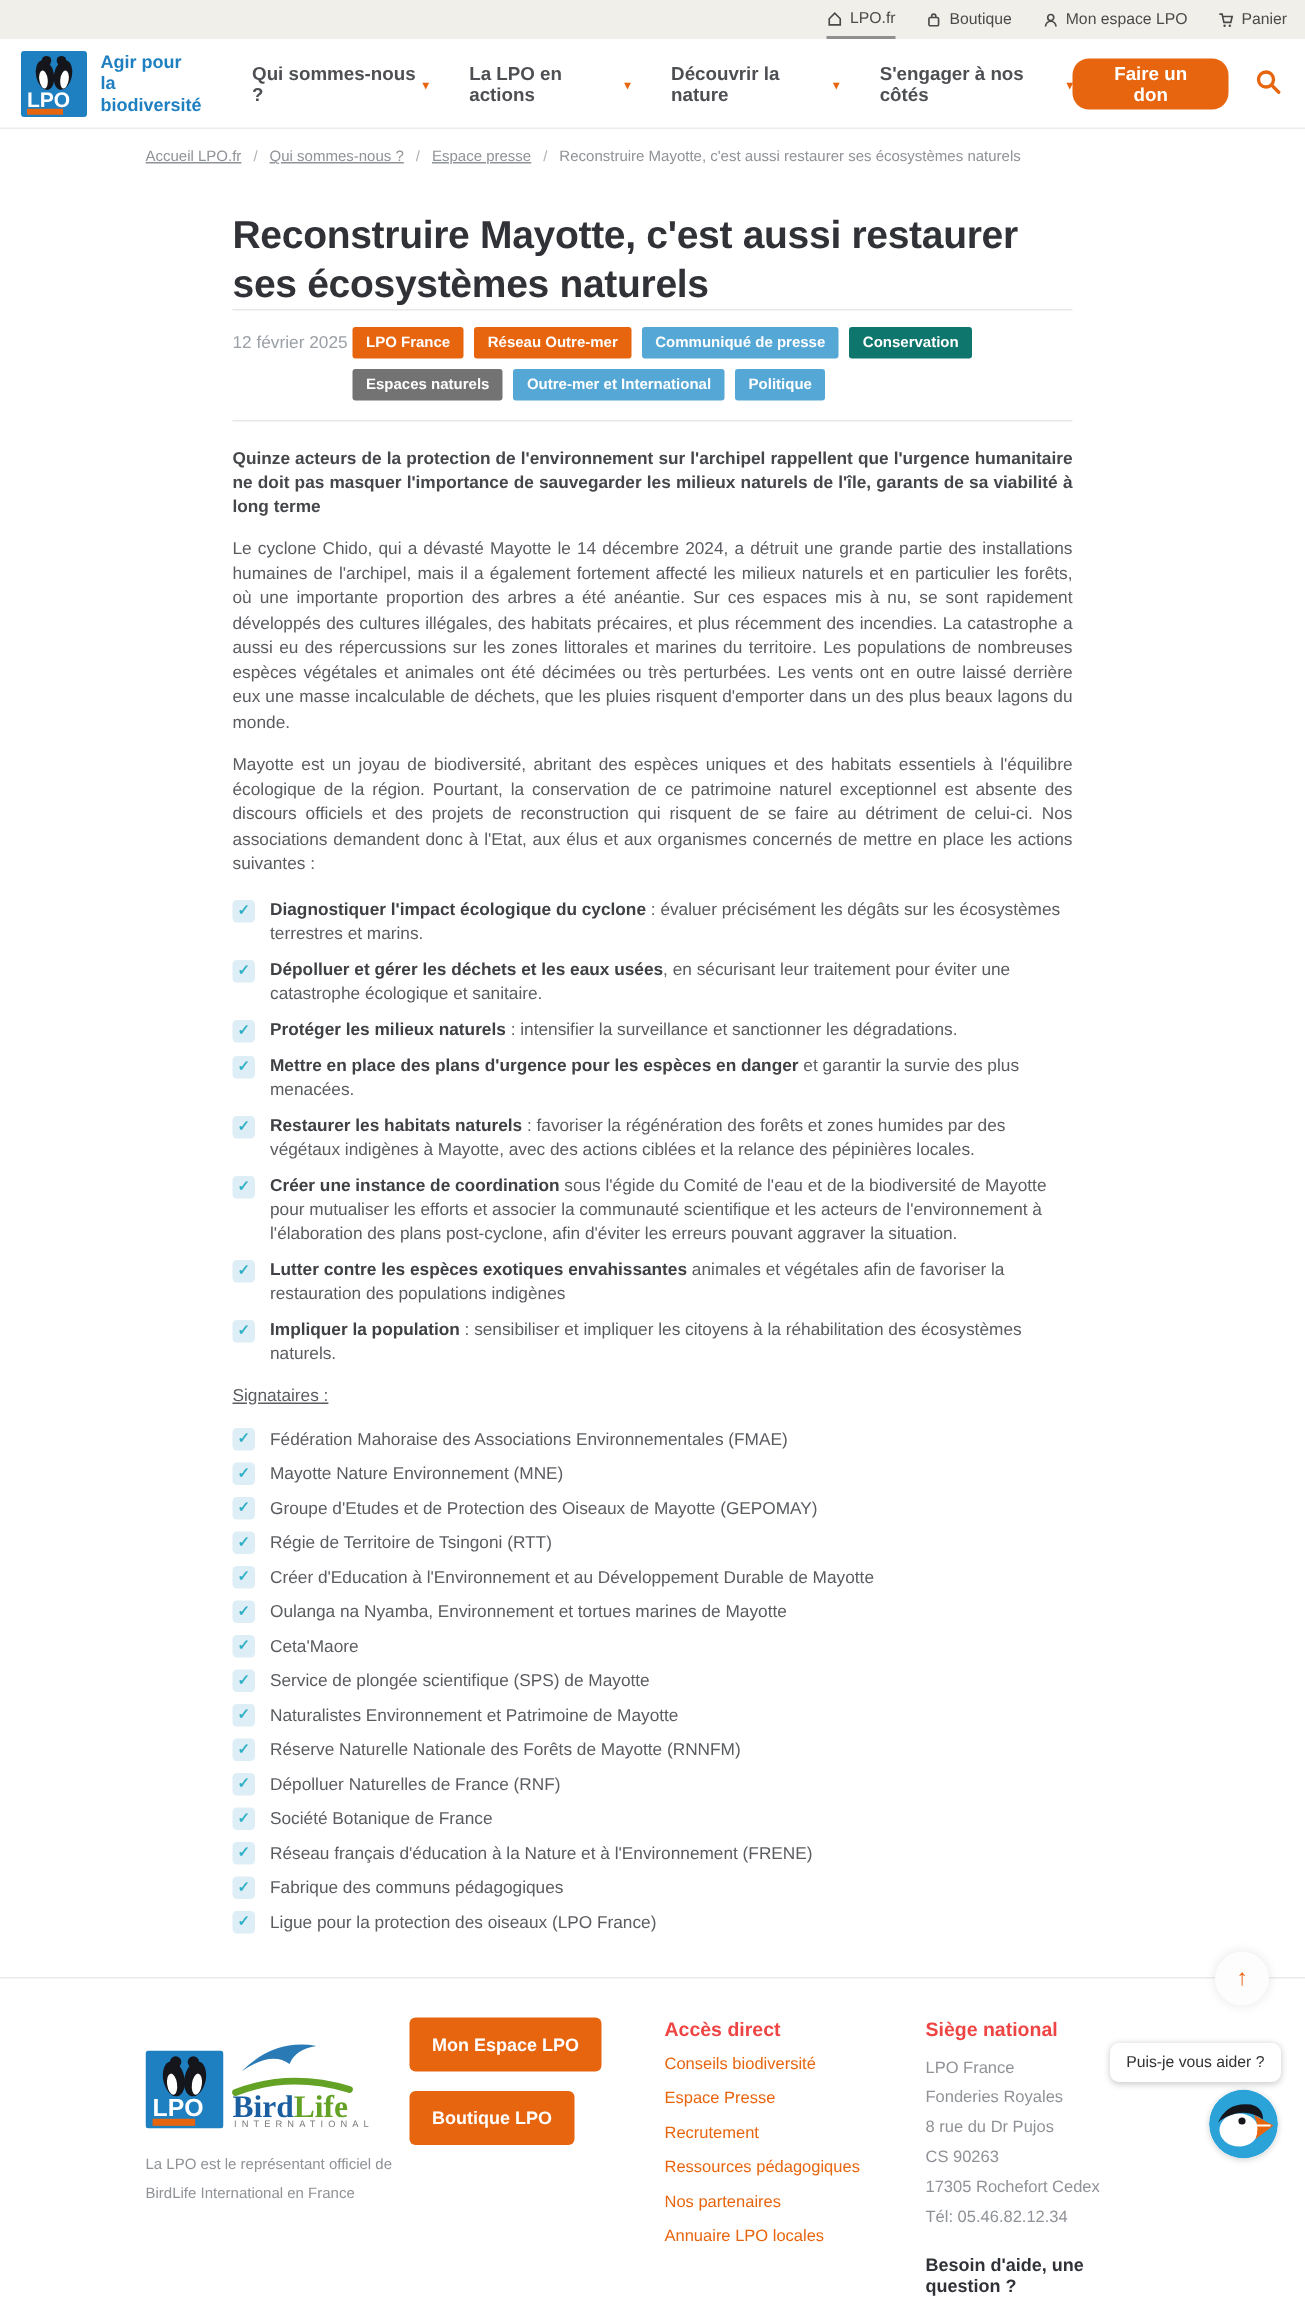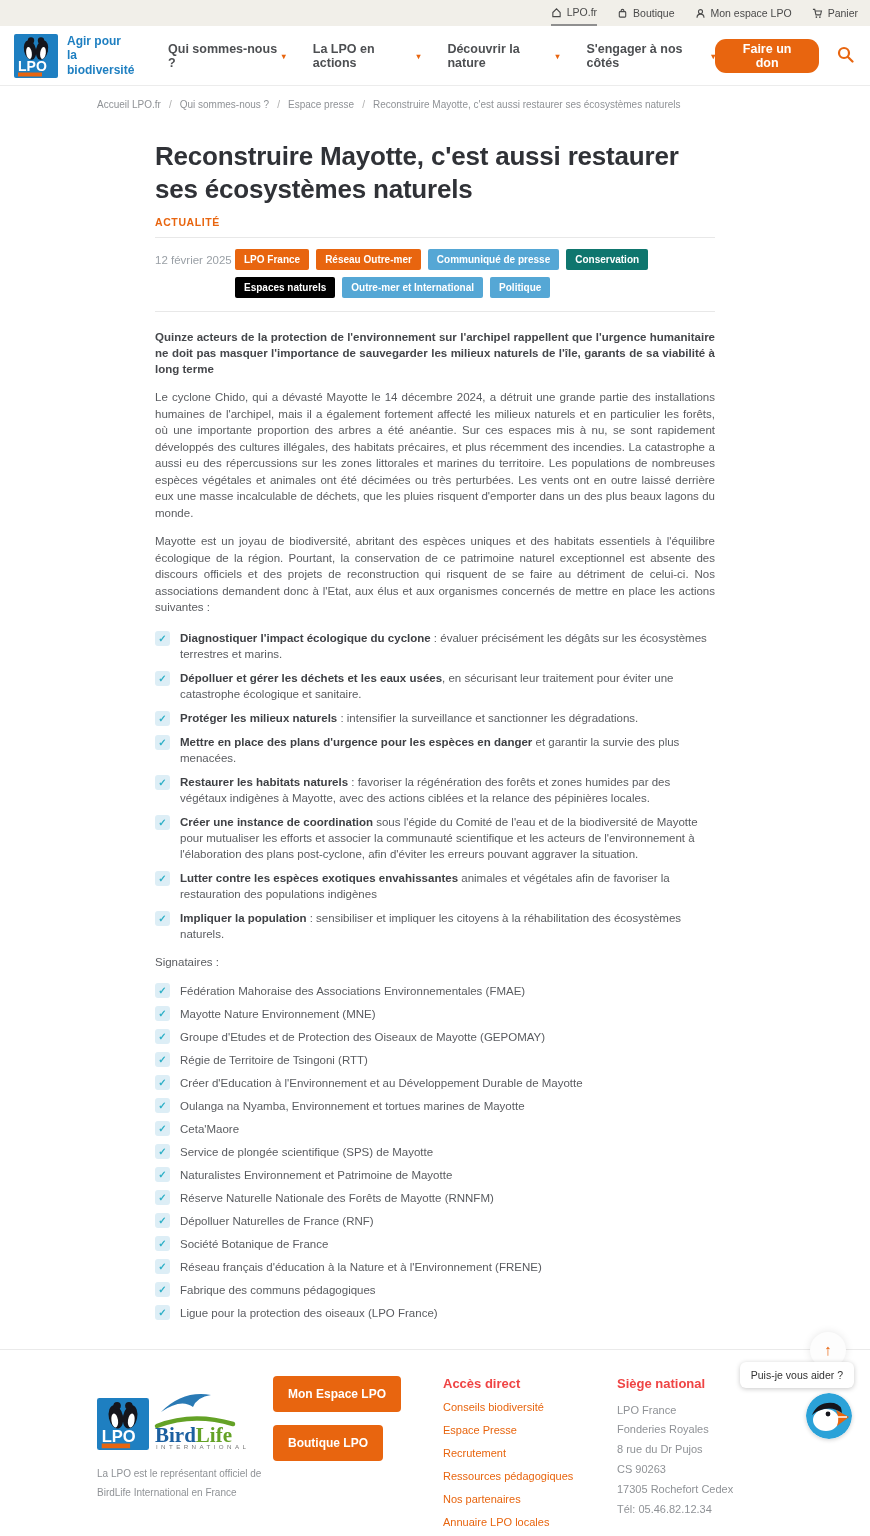--- a/index.html
+++ b/index.html
@@ -23,21 +23,21 @@
   .tagline { color:#1e7fc1; font-weight:bold; font-size:12px; line-height:1.2; margin-left:9px; }
   .main-nav { display:flex; gap:27px; margin-left:26px; }
   .nav-item { font-size:12.5px; font-weight:bold; color:#4d4f52; display:flex; align-items:center; gap:4px; cursor:pointer; }
   .chev { color:#e8650f; font-size:8px; line-height:1; margin-top:2px; }
   .donate-btn { margin-left:auto; background:#e8650f; color:#fff; border:none; font-weight:bold; font-family:inherit;
     font-size:12.5px; padding:3px 17px; border-radius:11px; cursor:pointer; }
   .search-btn { background:none; border:none; margin-left:16px; cursor:pointer; padding:2px; }
 
   
   .breadcrumb { padding:13px 0 10px; font-size:10px; color:#8f9296; display:flex; gap:8px; flex-wrap:wrap; align-items:center; }
-  .crumb-link { color:#8f9296; cursor:pointer; }
+  .crumb-link { color:#8f9296; text-decoration:underline; cursor:pointer; }
   .crumb-sep { color:#b0b0b0; }
 
   
   .article-inner { padding:0 58px; }
   h1.page-title { font-size:26px; line-height:1.27; font-weight:bold; color:#303237; margin-top:20px; letter-spacing:-0.2px; }
   .category { color:#e8650f; font-size:10.5px; font-weight:bold; letter-spacing:0.6px; margin:10px 0 9px; }
   .divider { border-top:1px solid #e8e8e8; }
   .meta { display:flex; padding:11px 0 13px; }
   .date { width:80px; flex:0 0 80px; font-size:11.5px; color:#9aa0a6; padding-top:5px; }
   .tags { display:flex; flex-wrap:wrap; gap:7px; flex:1; }
@@ -46,21 +46,21 @@
   .content { margin-top:17px; }
   .intro { font-weight:bold; color:#45474b; font-size:11.5px; line-height:16px; text-align:justify; }
   .para { color:#5a5c60; font-size:11.5px; line-height:16.5px; text-align:justify; margin-top:12px; }
 
   ul.check-list { list-style:none; margin-top:14px; }
   .check-item { display:flex; align-items:flex-start; gap:10px; margin-bottom:8px; }
   .check-badge { width:15px; height:15px; flex:0 0 15px; margin-top:1px; background:#ddeef6; border-radius:3px;
     color:#2fb0c7; font-size:10px; font-weight:bold; display:flex; align-items:center; justify-content:center; }
   .check-text { font-size:11.5px; line-height:16px; color:#5a5c60; }
   .check-text b { color:#3f4145; }
-  .sig-label { margin:14px 0 13px; font-size:11.5px; color:#5a5c60; }
+  .sig-label { margin:14px 0 13px; font-size:11.5px; color:#5a5c60; text-decoration:underline; }
   ul.sig-list .check-item { margin-bottom:6px; }
   ul.sig-list .check-text { line-height:16px; padding-top:1px; }
 
   
   .scrolltop-sep { border-top:1px solid #eaeaea; margin-top:28px; position:relative; }
   .scrolltop-btn { position:absolute; right:24px; top:-18px; width:36px; height:36px; border-radius:50%;
     background:#fdfdfd; border:none; box-shadow:0 0 8px rgba(0,0,0,0.10); color:#e8650f; font-size:15px; font-weight:bold; cursor:pointer; }
 
   
   .footer { padding:26px 0 8px; }
@@ -173,31 +173,30 @@
     <span class="crumb-sep">/</span>
     <a class="crumb-link">Espace presse</a>
     <span class="crumb-sep">/</span>
     <span>Reconstruire Mayotte, c'est aussi restaurer ses écosystèmes naturels</span>
   </nav>
 </div>
 
 <main class="container">
   <div class="article-inner">
     <h1 class="page-title">Reconstruire Mayotte, c'est aussi restaurer ses écosystèmes naturels</h1>
-    <div class="category">ACTUALITÉ</div>
     <div class="divider"></div>
 
     <div class="meta">
       <div class="date">12 février 2025</div>
       <div class="tags">
         <span class="tag" style="background-color: rgb(232, 101, 15);">LPO France</span>
         <span class="tag" style="background-color: rgb(232, 101, 15);">Réseau Outre-mer</span>
         <span class="tag" style="background-color: rgb(85, 167, 213);">Communiqué de presse</span>
         <span class="tag" style="background-color: #0f766e;">Conservation</span>
-        <span class="tag" style="background-color: #000000;">Espaces naturels</span>
+        <span class="tag" style="background-color: #737373;">Espaces naturels</span>
         <span class="tag" style="background-color: rgb(85, 167, 213);">Outre-mer et International</span>
         <span class="tag" style="background-color: rgb(85, 167, 213);">Politique</span>
       </div>
     </div>
     <div class="divider"></div>
 
     <div class="content">
       <p class="intro">Quinze acteurs de la protection de l'environnement sur l'archipel rappellent que l'urgence humanitaire ne doit pas masquer l'importance de sauvegarder les milieux naturels de l'île, garants de sa viabilité à long terme</p>
       <p class="para">Le cyclone Chido, qui a dévasté Mayotte le 14 décembre 2024, a détruit une grande partie des installations humaines de l'archipel, mais il a également fortement affecté les milieux naturels et en particulier les forêts, où une importante proportion des arbres a été anéantie. Sur ces espaces mis à nu, se sont rapidement développés des cultures illégales, des habitats précaires, et plus récemment des incendies. La catastrophe a aussi eu des répercussions sur les zones littorales et marines du territoire. Les populations de nombreuses espèces végétales et animales ont été décimées ou très perturbées. Les vents ont en outre laissé derrière eux une masse incalculable de déchets, que les pluies risquent d'emporter dans un des plus beaux lagons du monde.</p>
       <p class="para">Mayotte est un joyau de biodiversité, abritant des espèces uniques et des habitats essentiels à l'équilibre écologique de la région. Pourtant, la conservation de ce patrimoine naturel exceptionnel est absente des discours officiels et des projets de reconstruction qui risquent de se faire au détriment de celui-ci. Nos associations demandent donc à l'Etat, aux élus et aux organismes concernés de mettre en place les actions suivantes :</p>

